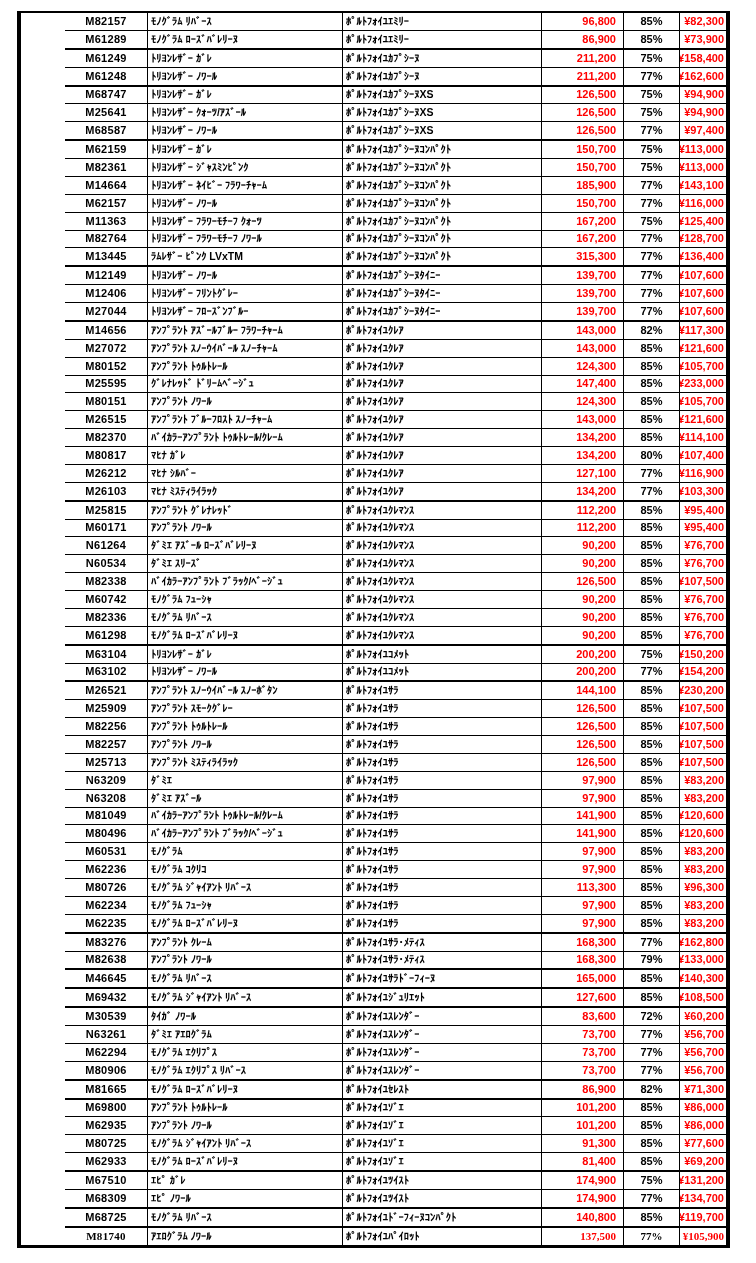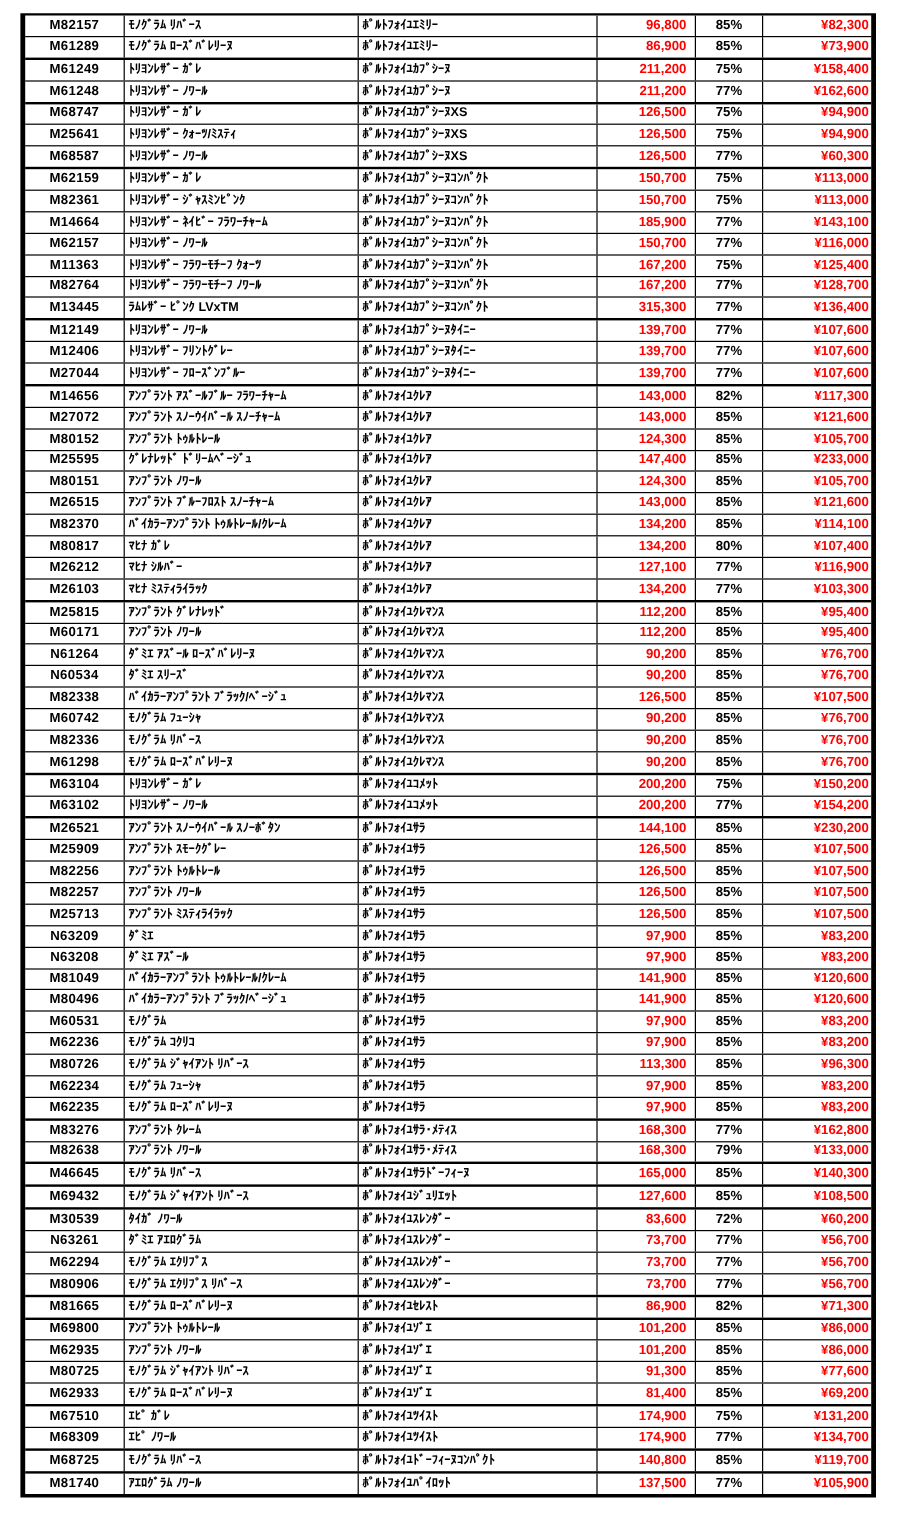--- a/index.html
+++ b/index.html
@@ -22,33 +22,35 @@
     width: 713px;
     height: 1237px;
     box-sizing: border-box;
     border-top: 2px solid #000;
     border-bottom: 3px solid #000;
     border-left: 4px solid #000;
     border-right: 4px solid #000;
     background: #ffffff;
     display: flex;
     flex-direction: column;
+    padding-left: 44px;
   }
   .row {
     display: flex;
     flex: 1 1 0;
     min-height: 0;
     border-bottom: 1px solid #000;
     box-sizing: border-box;
   }
   .row.group-end {
     border-bottom: 2px solid #000;
   }
   .row:last-child {
     border-bottom: none;
+    font-family: Liberation Serif, serif;
   }
   .cell {
     box-sizing: border-box;
     border-right: 1px solid #000;
     font-size: 11px;
     font-weight: bold;
     line-height: 17px;
     color: #000;
     white-space: nowrap;
     overflow: hidden;
@@ -103,33 +105,33 @@
       <div class="row">
         <div class="cell c-code">M68747</div>
         <div class="cell c-name">ﾄﾘﾖﾝﾚｻﾞｰ ｶﾞﾚ</div>
         <div class="cell c-model">ﾎﾟﾙﾄﾌｫｲﾕｶﾌﾟｼｰﾇXS</div>
         <div class="cell c-price red">126,500</div>
         <div class="cell c-rate">75%</div>
         <div class="cell c-sale red">¥94,900</div>
       </div>
       <div class="row">
         <div class="cell c-code">M25641</div>
-        <div class="cell c-name">ﾄﾘﾖﾝﾚｻﾞｰ ｸｫｰﾂ/ﾐｽﾃｨ</div>
+        <div class="cell c-name">ﾄﾘﾖﾝﾚｻﾞｰ ｸｫｰﾂ/ｱｽﾞｰﾙ</div>
         <div class="cell c-model">ﾎﾟﾙﾄﾌｫｲﾕｶﾌﾟｼｰﾇXS</div>
         <div class="cell c-price red">126,500</div>
         <div class="cell c-rate">75%</div>
         <div class="cell c-sale red">¥94,900</div>
       </div>
       <div class="row group-end">
         <div class="cell c-code">M68587</div>
         <div class="cell c-name">ﾄﾘﾖﾝﾚｻﾞｰ ﾉﾜｰﾙ</div>
         <div class="cell c-model">ﾎﾟﾙﾄﾌｫｲﾕｶﾌﾟｼｰﾇXS</div>
         <div class="cell c-price red">126,500</div>
         <div class="cell c-rate">77%</div>
-        <div class="cell c-sale red">¥60,300</div>
+        <div class="cell c-sale red">¥97,400</div>
       </div>
       <div class="row">
         <div class="cell c-code">M62159</div>
         <div class="cell c-name">ﾄﾘﾖﾝﾚｻﾞｰ ｶﾞﾚ</div>
         <div class="cell c-model">ﾎﾟﾙﾄﾌｫｲﾕｶﾌﾟｼｰﾇｺﾝﾊﾟｸﾄ</div>
         <div class="cell c-price red">150,700</div>
         <div class="cell c-rate">75%</div>
         <div class="cell c-sale red">¥113,000</div>
       </div>
       <div class="row">

